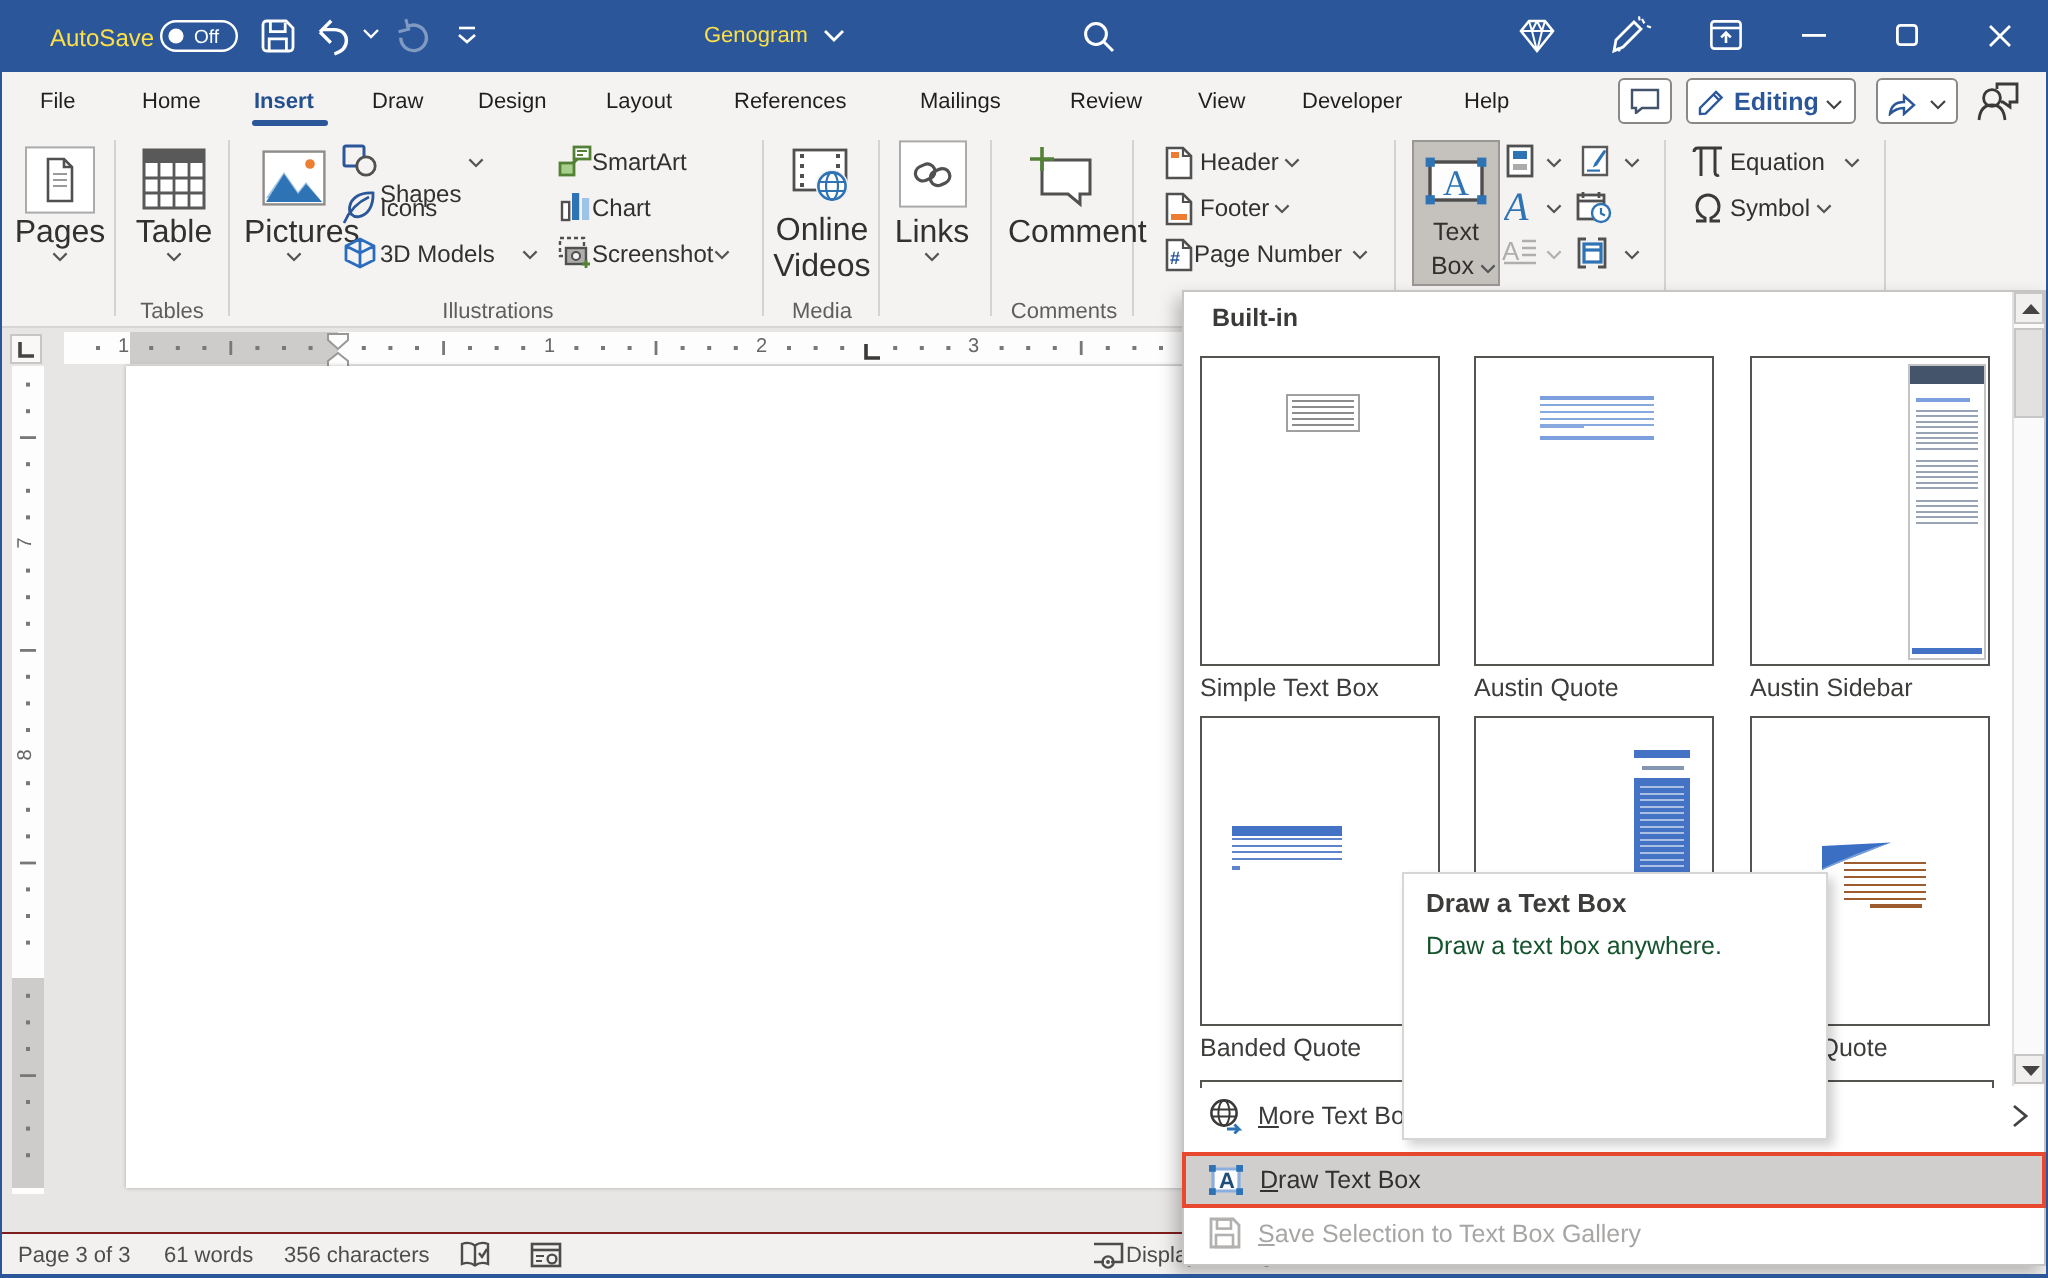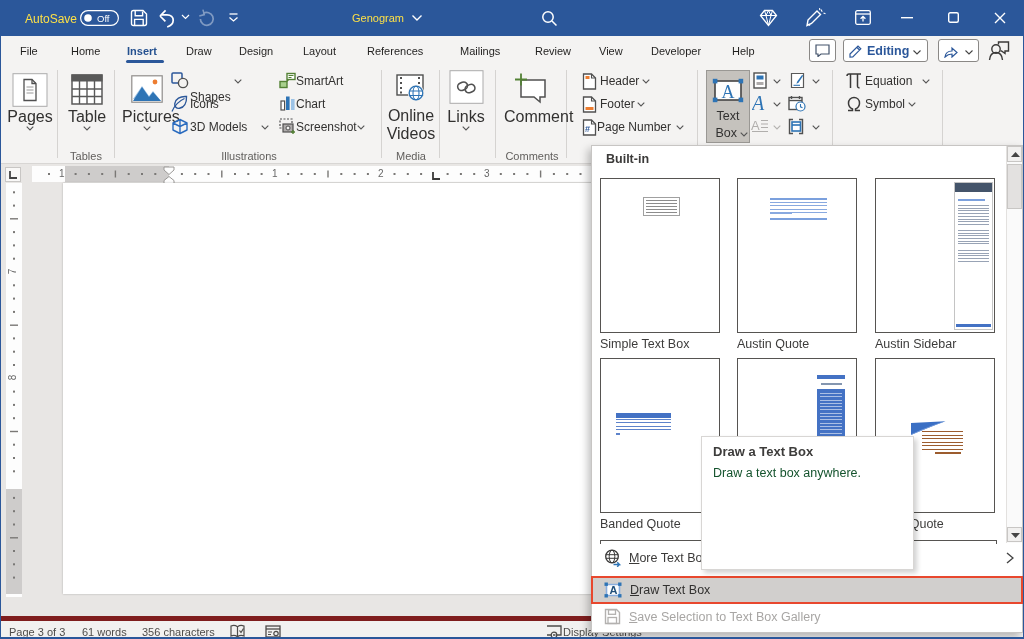--- a/index.html
+++ b/index.html
@@ -15,21 +15,21 @@
 
 #ribbon { left:1px; top:66px; width:1022px; height:98px; background:#f4f3f2; border-bottom:1px solid #d8d6d4; }
 .rsep { position:absolute; top:4px; width:1px; height:88px; background:#d5d3d1; }
 .biglabel { position:absolute; font-size:16px; color:#323130; text-align:center; }
 .grouplabel { position:absolute; top:84px; font-size:11px; color:#605e5c; text-align:center; }
 .rowtxt { position:absolute; font-size:12px; color:#323130; }
 .chev { position:absolute; width:8px; height:5px; }
 
 
 
-#statusbar { left:1px; top:616px; width:1022px; height:21px; background:#f2f1f0; border-top:5px solid #7f1d1d; font-size:11px; color:#4e4c4a; }
+#statusbar { left:1px; top:616px; width:1022px; height:21px; background:#f2f1f0; border-top:1px solid #7f1d1d; font-size:11px; color:#4e4c4a; }
 #bluebottom { left:0; top:637px; width:1024px; height:2px; background:#2b579a; }
 #borderL { left:0; top:36px; width:1px; height:601px; background:#2b579a; }
 #borderR { left:1023px; top:36px; width:1px; height:601px; background:#2b579a; }
 
 #dropdown { left:591px; top:145px; width:432px; height:488px; background:#fff; border:1px solid #c7c5c3; box-shadow:-3px 4px 8px rgba(0,0,0,0.25); }
 .thumb { position:absolute; width:120px; height:155px; background:#fff; border:1px solid #565451; }
 .thumblabel { position:absolute; width:120px; text-align:left; font-size:12.5px; color:#3d3c3b; }
 
 #tooltip { left:701px; top:436px; width:213px; height:134px; background:#fff; border:1px solid #d8d6d4; box-shadow:3px 3px 5px rgba(0,0,0,0.18); }
 </style>

